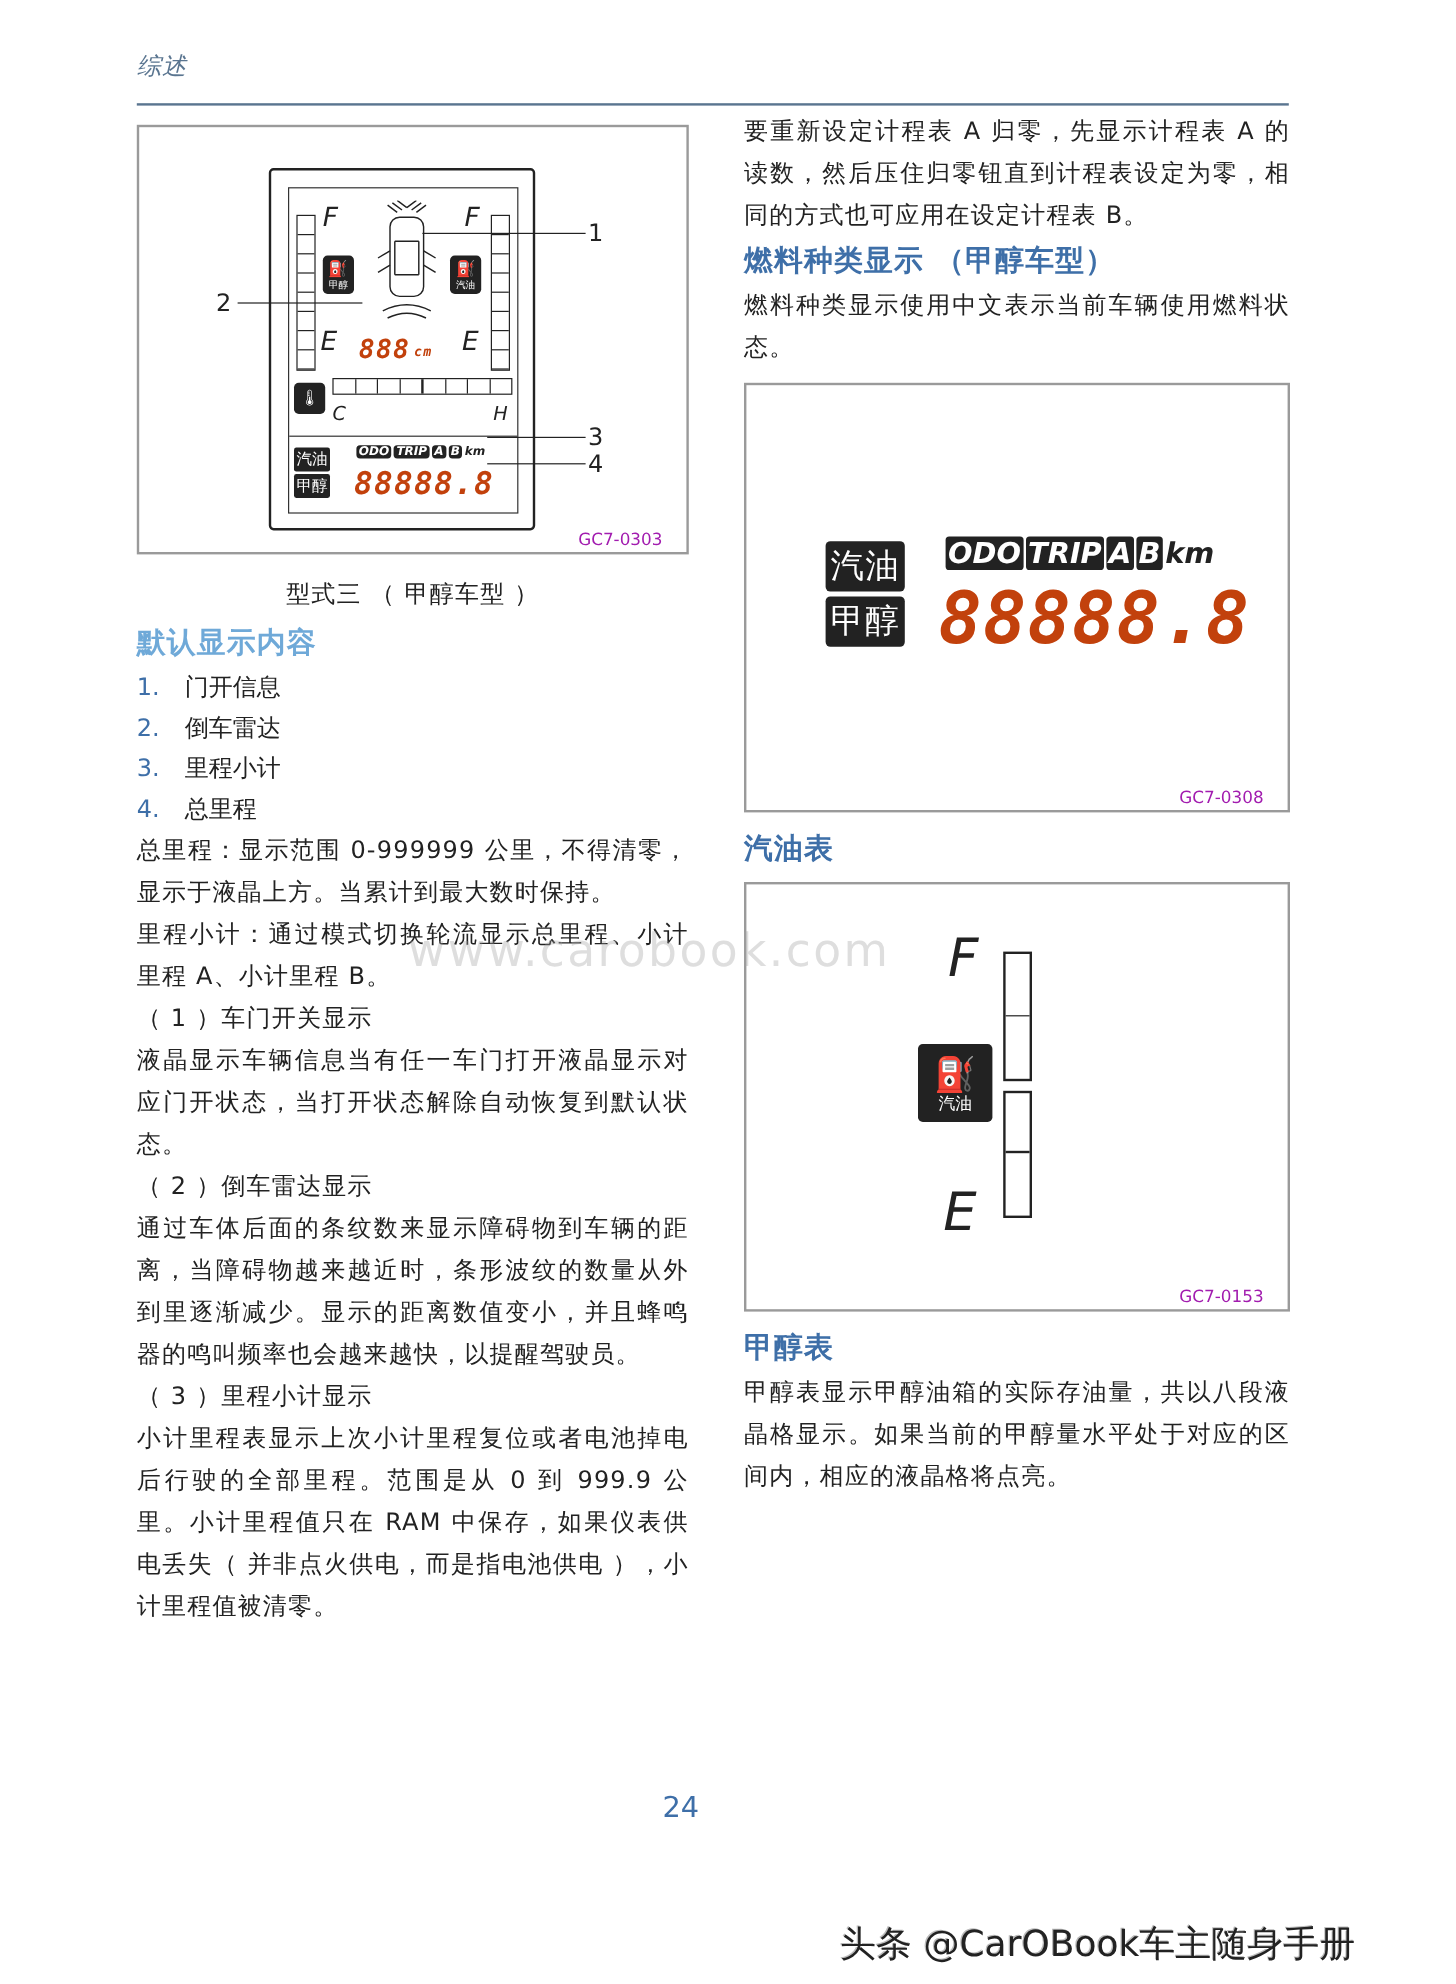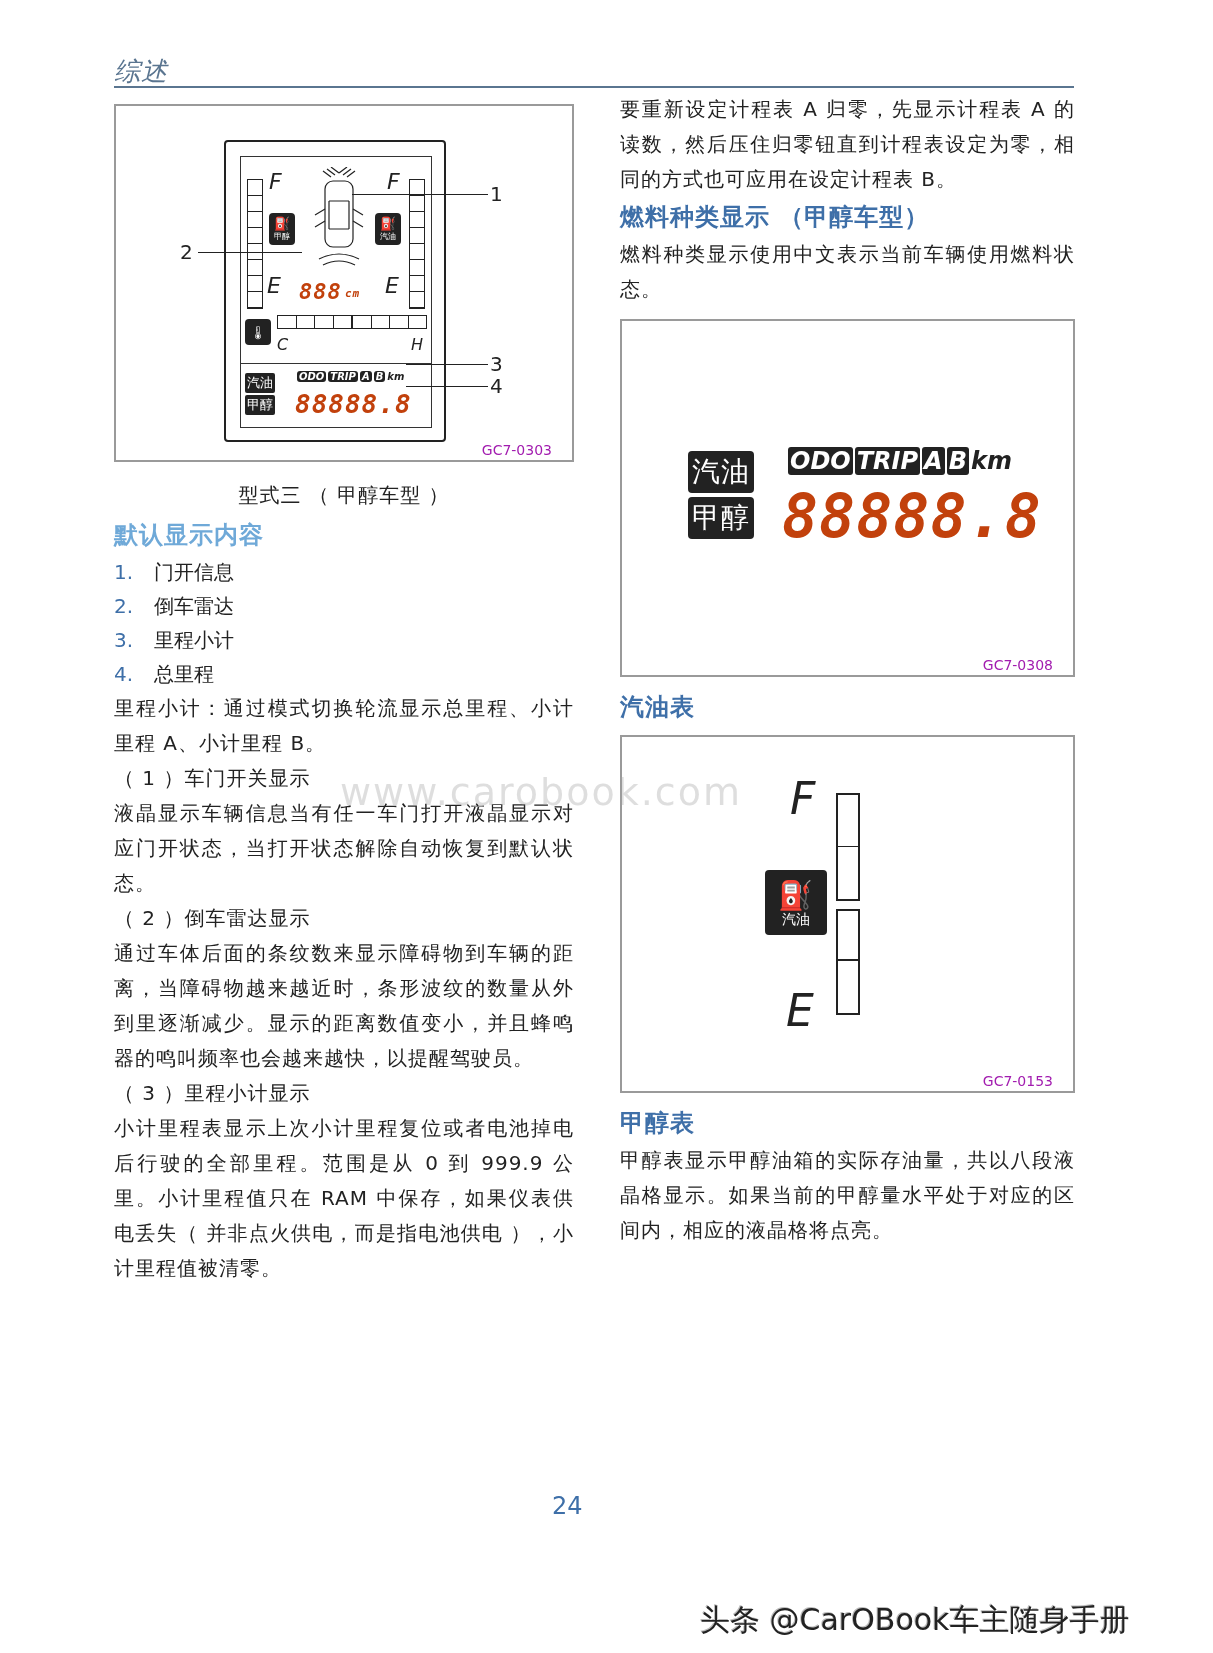--- a/index.html
+++ b/index.html
@@ -1,19 +1,19 @@
 <!DOCTYPE html>
 <html><head>
 <meta charset="utf-8">
 <style>
   * { box-sizing: border-box; margin: 0; padding: 0; }
   html, body { width: 1213px; height: 1653px; background: #ffffff; }
   body { position: relative; font-family: "DejaVu Sans", "Liberation Sans", sans-serif; color: #222; overflow: hidden; }
 
-  .header-title { position: absolute; left: 114px; top: 54px; font-size: 26px; font-style: italic; color: #5a7590; letter-spacing: 1px; }
+  .header-title { position: absolute; left: 114px; top: 42px; font-size: 20px; font-style: italic; color: #5a7590; letter-spacing: 1px; }
   .header-rule { position: absolute; left: 114px; top: 86px; width: 960px; height: 2px; background: #5a7590; }
 
   .col-left { position: absolute; left: 114px; top: 104px; width: 460px; }
   .col-right { position: absolute; left: 620px; top: 92px; width: 455px; }
 
   .fig-box { border: 2px solid #9a9a9a; background: #fff; position: relative; }
   .fig-code { position: absolute; right: 20px; bottom: 2px; font-size: 14px; color: #a21caf; }
 
   .caption { text-align: center; font-size: 20px; margin: 20px 0 10px 0; letter-spacing: 1px; }
 
@@ -168,20 +168,21 @@
       </div>
     <div class="list-item">
         <span class="num">3.</span>
         <span>里程小计</span>
       </div>
     <div class="list-item">
         <span class="num">4.</span>
         <span>总里程</span>
       </div>
   </div>
+  <p class="body">总里程：显示范围 0-999999 公里，不得清零，显示于液晶上方。当累计到最大数时保持。</p>
   <p class="body">里程小计：通过模式切换轮流显示总里程、小计里程 A、小计里程 B。</p>
   <p class="body">（ 1 ）车门开关显示</p>
   <p class="body">液晶显示车辆信息当有任一车门打开液晶显示对应门开状态，当打开状态解除自动恢复到默认状态。</p>
   <p class="body">（ 2 ）倒车雷达显示</p>
   <p class="body">通过车体后面的条纹数来显示障碍物到车辆的距离，当障碍物越来越近时，条形波纹的数量从外到里逐渐减少。显示的距离数值变小，并且蜂鸣器的鸣叫频率也会越来越快，以提醒驾驶员。</p>
   <p class="body">（ 3 ）里程小计显示</p>
   <p class="body">小计里程表显示上次小计里程复位或者电池掉电后行驶的全部里程。范围是从 0 到 999.9 公里。小计里程值只在 RAM 中保存，如果仪表供电丢失（ 并非点火供电，而是指电池供电 ），小计里程值被清零。</p>
 </div>
 
 <div class="col-right">

